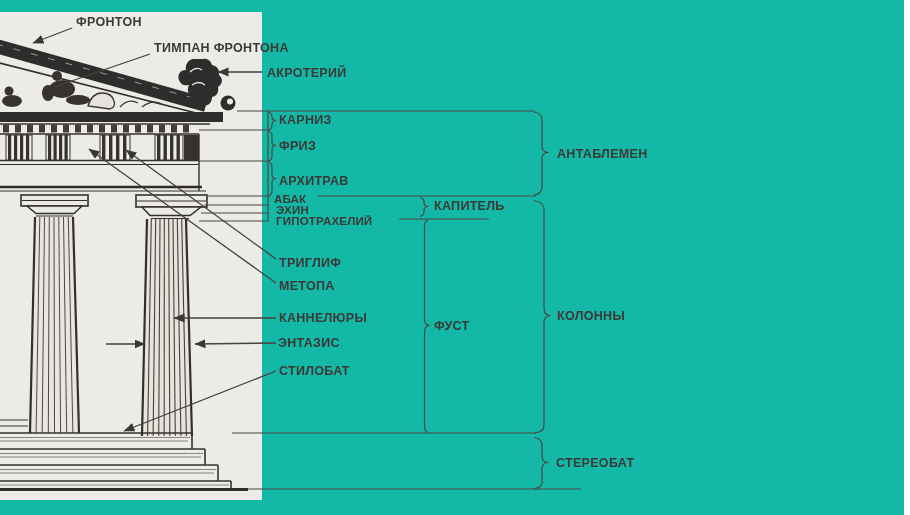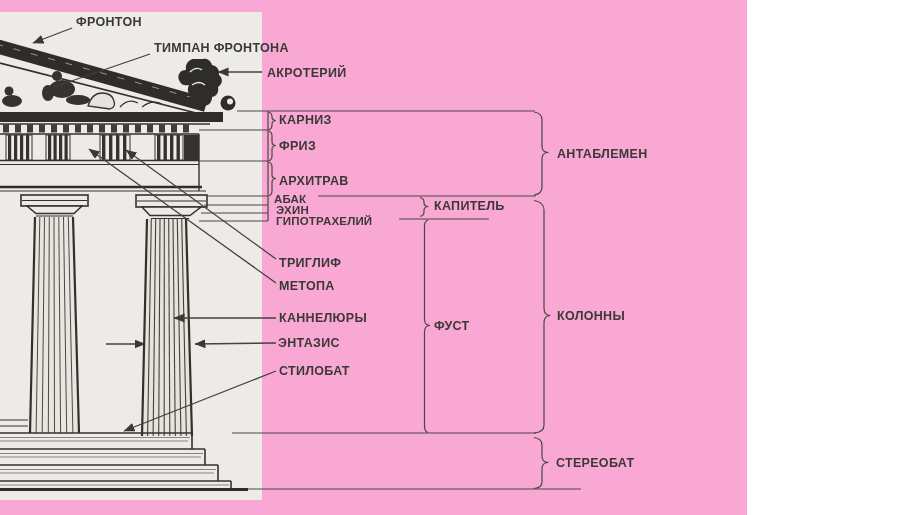--- a/index.html
+++ b/index.html
@@ -1,16 +1,16 @@
 <!DOCTYPE html>
 <html><head>
 <meta charset="utf-8">
 <style>
   html,body{margin:0;padding:0;background:#ffffff;}
-  .stage{position:relative;width:747px;height:515px;background:#f9a8d4;overflow:hidden;}
+  .stage{position:relative;width:904px;height:515px;background:#14b8a6;overflow:hidden;}
   svg{display:block;}
   .lbl{font:700 12.5px "Liberation Sans", sans-serif;fill:#3b3936;letter-spacing:.3px;}
   .lbl-s{font:700 11.5px "Liberation Sans", sans-serif;fill:#3b3936;letter-spacing:.2px;}
   .lead{stroke:#44413e;stroke-width:1.3;fill:none;}
   .brk{stroke:#4a4744;stroke-width:1.2;fill:none;}
 </style>
 </head>
 <body>
 
 <div class="stage">

